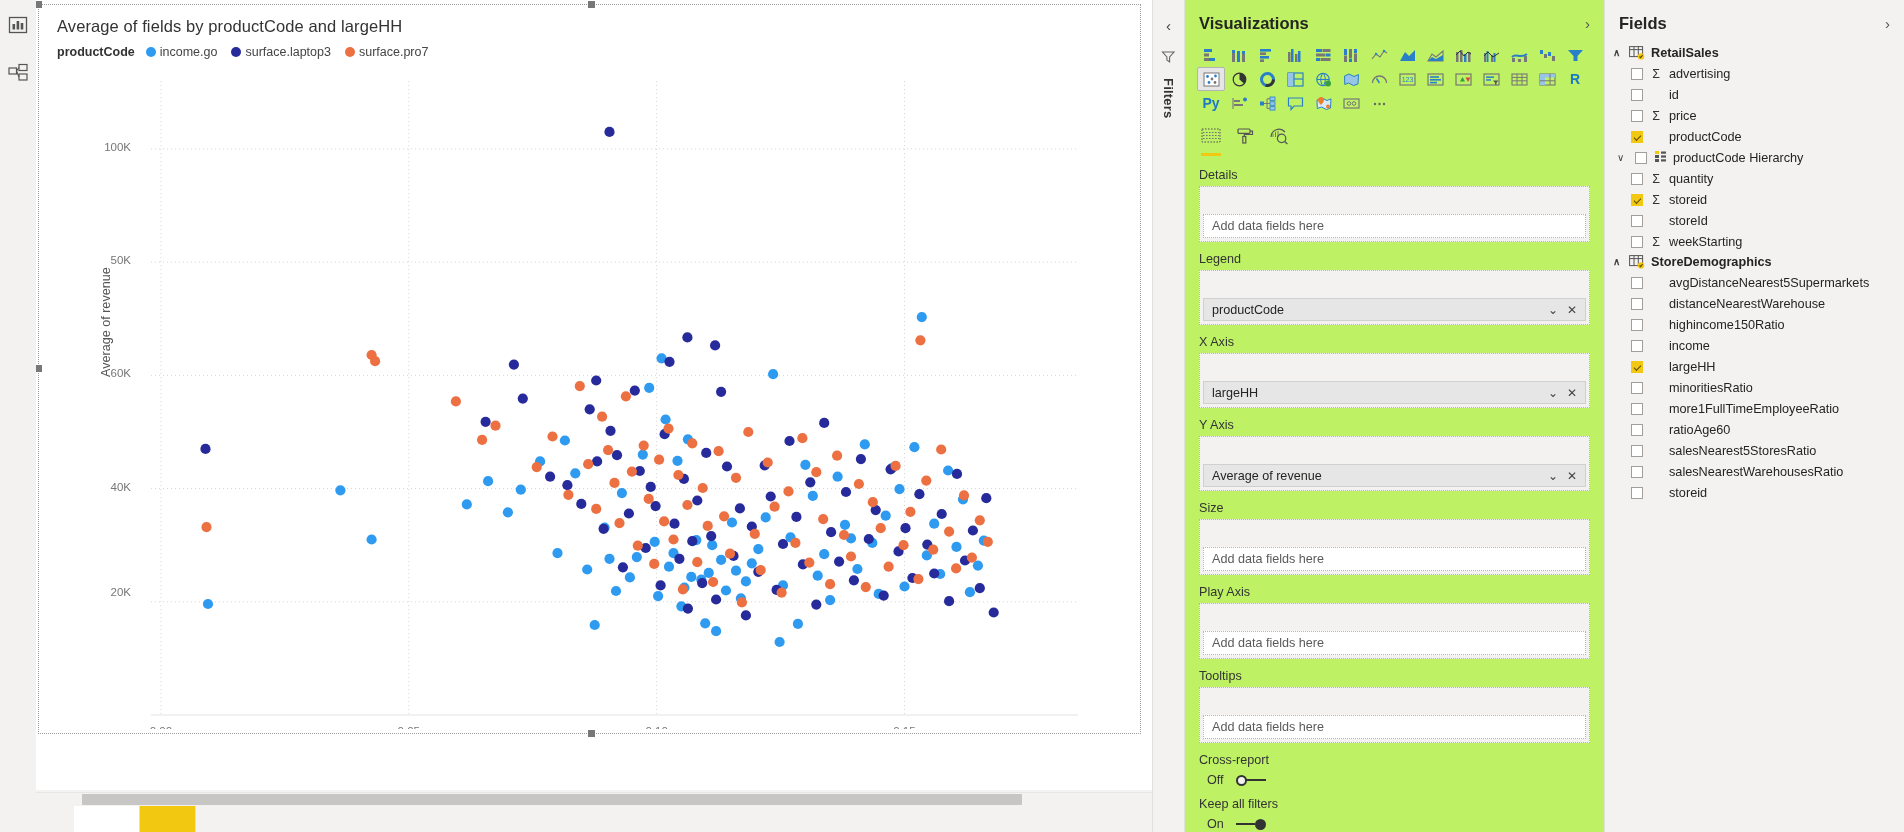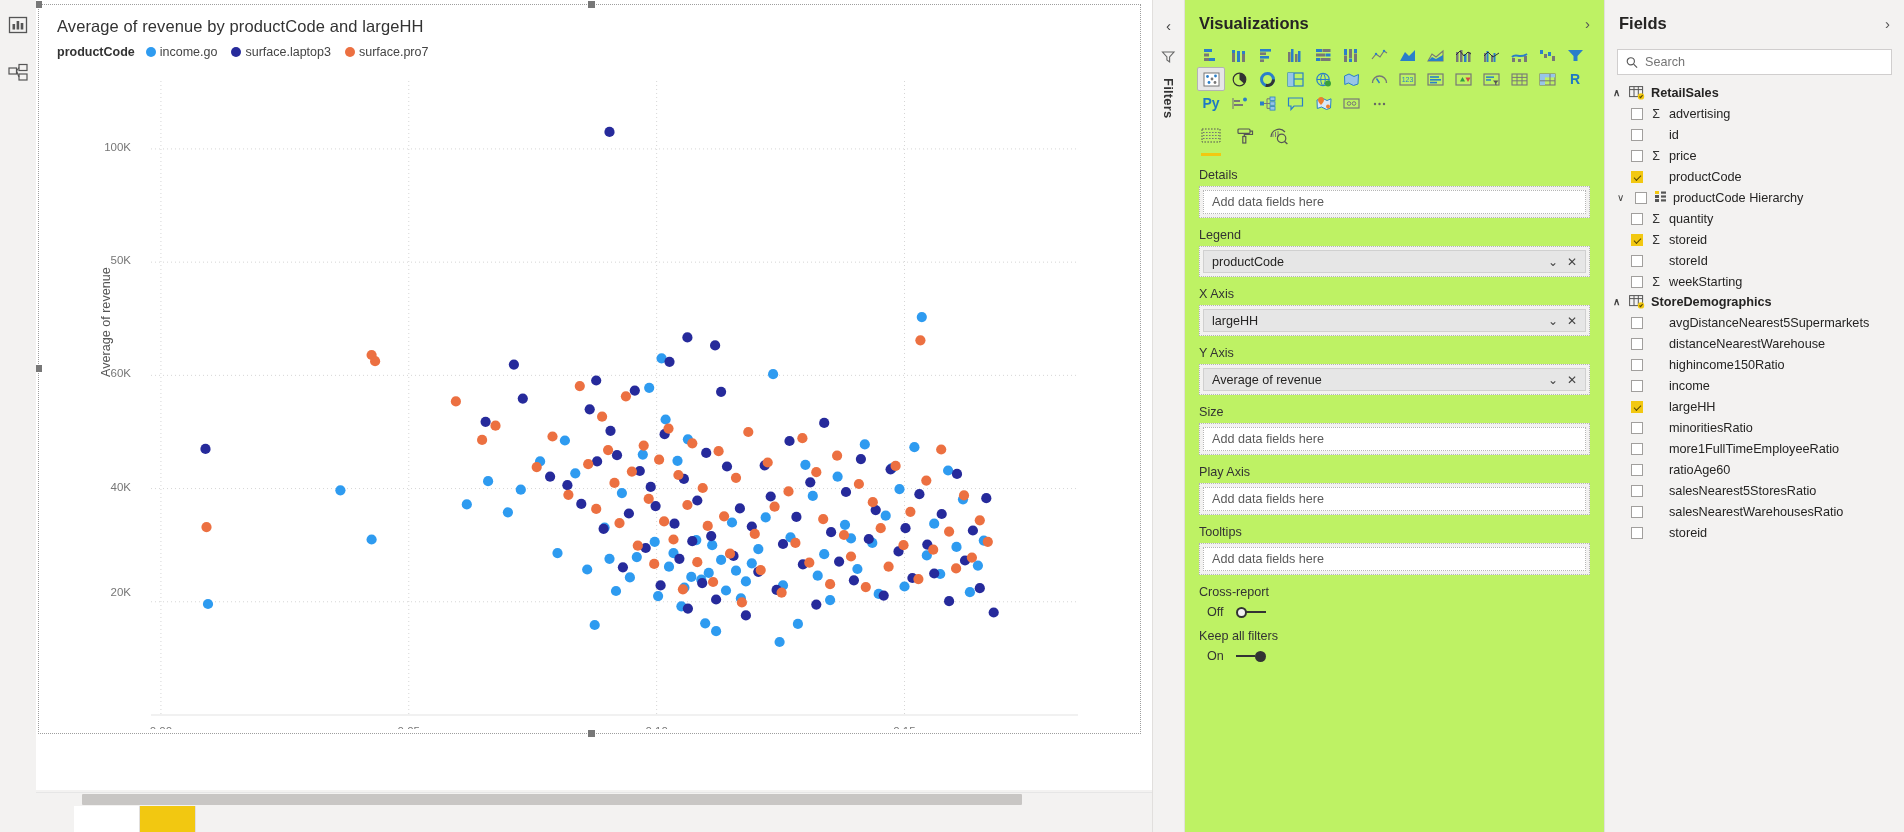--- a/index.html
+++ b/index.html
@@ -121,21 +121,21 @@
     display: flex; gap: 14px; padding: 10px 14px 0 16px; align-items: flex-end;
   }
   .pane-tab { padding-bottom: 4px; cursor: pointer; border-bottom: 3px solid transparent;}
   .pane-tab.active { border-bottom-color: #f2c811; }
 
   .wells { padding: 2px 14px 8px 14px; overflow-y: auto; flex: 1 1 auto; }
   .well-label { font-size: 12.6px; color: #333; margin: 10px 0 4px 0; }
   .well-box {
     border: 1px dotted #b5b5b5; background: #ffffff; height: 24px;
     display: flex; align-items: center; padding: 0 8px;
-    font-size: 12.6px; color: #5a5a5a;
+    font-size: 12.6px; color: #5a5a5a; margin-top: 24px;
   }
   .well-box.filled {
     background: #e6e6e6; border: 1px solid #d0d0d0; color: #252423;
     justify-content: space-between; height: 23px;
   }
   .well-outer { border: 1px dotted #b5b5b5; padding: 3px; background: #f3f2f1;}
   .well-actions { display: flex; align-items: center; gap: 9px; color: #444; }
   .well-act { cursor: pointer; font-size: 12px; line-height: 1;}
   .section-head { font-size: 16px; font-weight: bold; color: #252423; margin: 18px 0 6px 2px; }
   .toggle-row { display: flex; align-items: flex-start; gap: 12px; margin: 6px 0 4px 8px; font-size: 12.6px; color: #333; }
@@ -214,21 +214,21 @@
       <div class="report-page">
 
         <div class="visual-frame">
           <div class="sel-handle" style="left:-4px;top:-4px;"></div>
           <div class="sel-handle" style="left:549px;top:-4px;"></div>
           <div class="sel-handle" style="left:549px;bottom:-4px;"></div>
           <div class="sel-handle" style="left:-4px;top:360px;"></div>
 
           <div class="visual-inner">
 
-            <div class="viz-title">Average of revenue by productCode and largeHH</div>
+            <div class="viz-title">Average of fields by productCode and largeHH</div>
 
             <div class="viz-legend">
               <span class="legend-title">productCode</span>
               <span class="legend-item">
                 <span class="legend-dot" id="sw0" style="background: rgb(46, 155, 240);"></span>
                 <span>income.go</span>
               </span>
               <span class="legend-item">
                 <span class="legend-dot" id="sw1" style="background: rgb(38, 42, 155);"></span>
                 <span>surface.laptop3</span>
@@ -885,27 +885,20 @@
           </span>
         </div>
       </div>
   </div>
 
   <div class="fields-pane">
     <div class="pane-head">
       <span class="pane-title">Fields</span>
       <span class="pane-chevron">›</span>
     </div>
-    <div class="search-row">
-      <svg width="13" height="13" viewBox="0 0 13 13">
-        <circle cx="5.2" cy="5.2" r="3.9" fill="none" stroke="#555" stroke-width="1.2"></circle>
-        <line x1="8.2" y1="8.2" x2="12" y2="12" stroke="#555" stroke-width="1.2"></line>
-      </svg>
-      <input class="search-input" placeholder="Search" style="">
-    </div>
     <div class="fields-list" id="fields-list">
         <div class="table-row">
           <span class="chev">∧</span>
           <span style="position:relative;display:inline-block;width:16px;height:14px;"><svg width="16" height="14" viewBox="0 0 16 14">
               <rect x="0.6" y="0.6" width="13" height="10" fill="none" stroke="#555" stroke-width="1"></rect>
               <line x1="0.6" y1="3.6" x2="13.6" y2="3.6" stroke="#555" stroke-width="1"></line>
               <line x1="5" y1="0.6" x2="5" y2="10.6" stroke="#555" stroke-width="1"></line>
               <line x1="9.3" y1="0.6" x2="9.3" y2="10.6" stroke="#555" stroke-width="1"></line>
               <circle cx="12" cy="10.4" r="3.2" fill="#f2c811"></circle>
               <path d="M10.5 10.5 L11.6 11.6 L13.6 9.2" fill="none" stroke="#5a4a00" stroke-width="1.1"></path>

